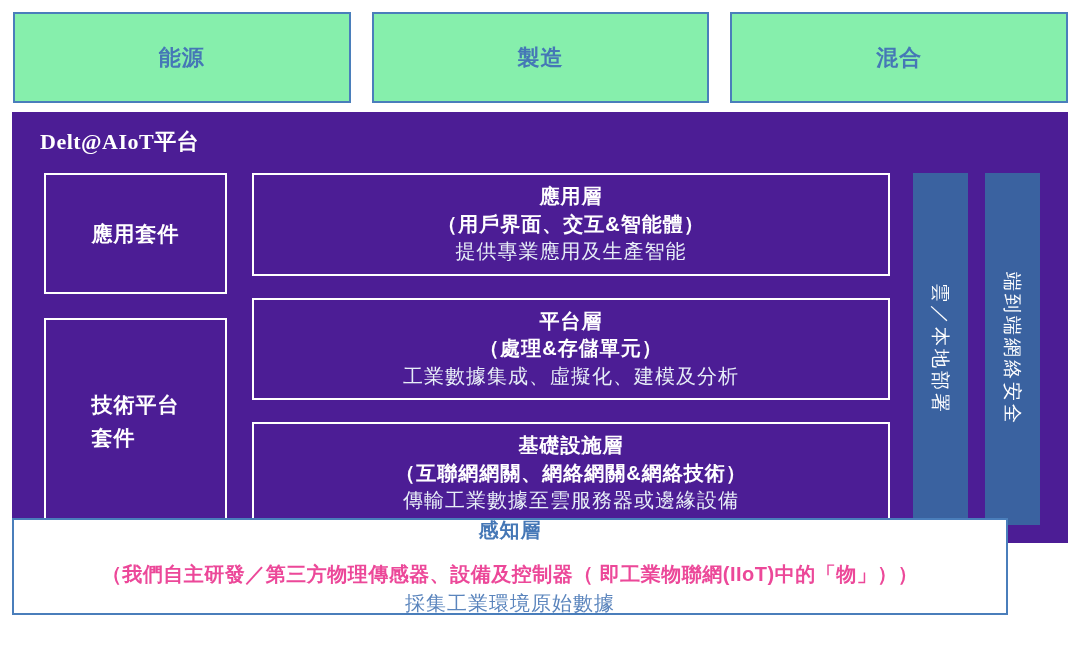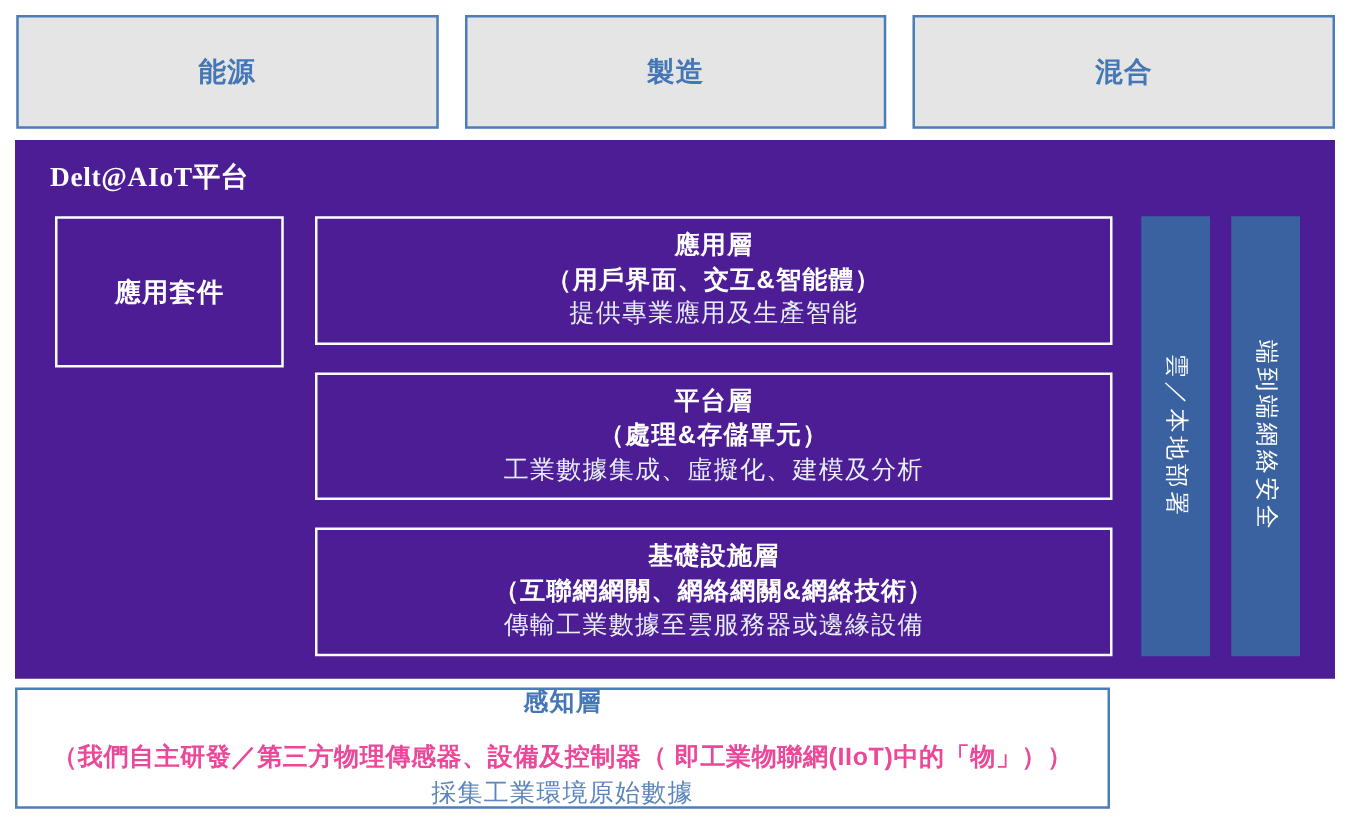--- a/index.html
+++ b/index.html
@@ -15,21 +15,21 @@
   
   .top-row {
     position: absolute;
     left: 13px; top: 12px;
     width: 1055px; height: 91px;
     display: flex;
     gap: 21px;
   }
   .sector-box {
     flex: 1;
-    background: #e5e5e5;
+    background: #86efac;
     border: 2px solid #4a7ebb;
     display: flex;
     align-items: center;
     justify-content: center;
     color: #4577b6;
     font-size: 22px;
     font-weight: bold;
     letter-spacing: 1px;
     box-sizing: border-box;
   }
@@ -119,22 +119,22 @@
     text-orientation: sideways;
     font-size: 19px;
     letter-spacing: 3px;
     line-height: 1;
   }
   .side-bar.first { margin-right: 17px; }
 
   
   .perception {
     position: absolute;
-    left: 12px; top: 550px;
-    width: 876px; height: 97px;
+    left: 12px; top: 518px;
+    width: 996px; height: 97px;
     background: #ffffff;
     border: 2px solid #4a7ebb;
     box-sizing: border-box;
     display: flex;
     flex-direction: column;
     align-items: center;
     justify-content: center;
     line-height: 1.42;
   }
   .perception-title { color: #4577b6; font-size: 20px; font-weight: bold; letter-spacing: 1px; }
@@ -160,20 +160,26 @@
 
   <div class="platform">
     <div class="platform-title">Delt@AIoT平台</div>
 
     <div class="platform-content">
 
       <div class="left-col">
         <div class="suite-box app">
           <span>應用套件</span>
         </div>
+        <div class="suite-box tech">
+          <span class="suite-label-multiline">
+            <span style="display:block">技術平台</span>
+            <span style="display:block">套件</span>
+          </span>
+        </div>
       </div>
 
       <div class="layers-col">
         <div class="layer-box">
           <div class="layer-title">應用層</div>
           <div class="layer-sub">（用戶界面、交互&amp;智能體）</div>
           <div class="layer-desc">提供專業應用及生產智能</div>
         </div>
         <div class="layer-box">
           <div class="layer-title">平台層</div>

